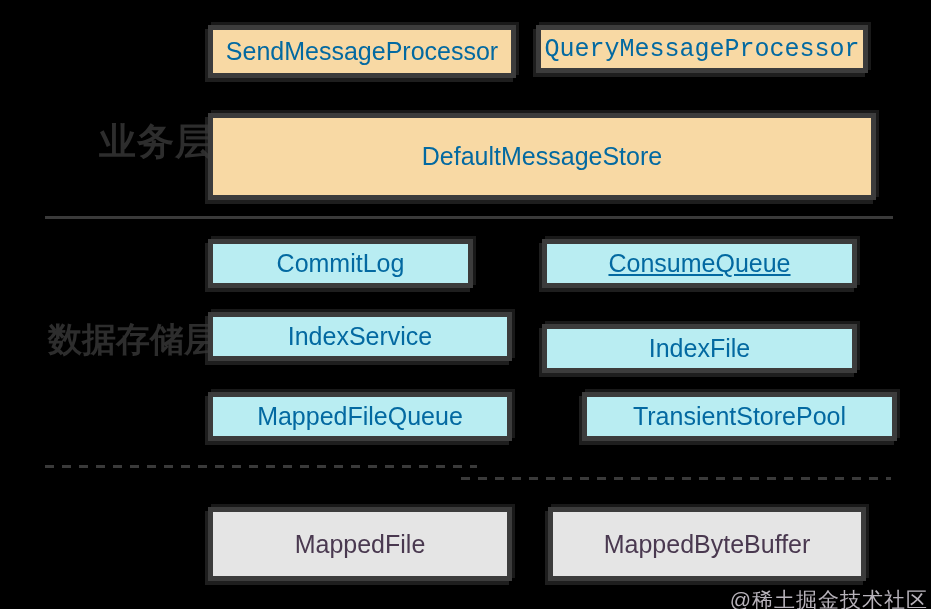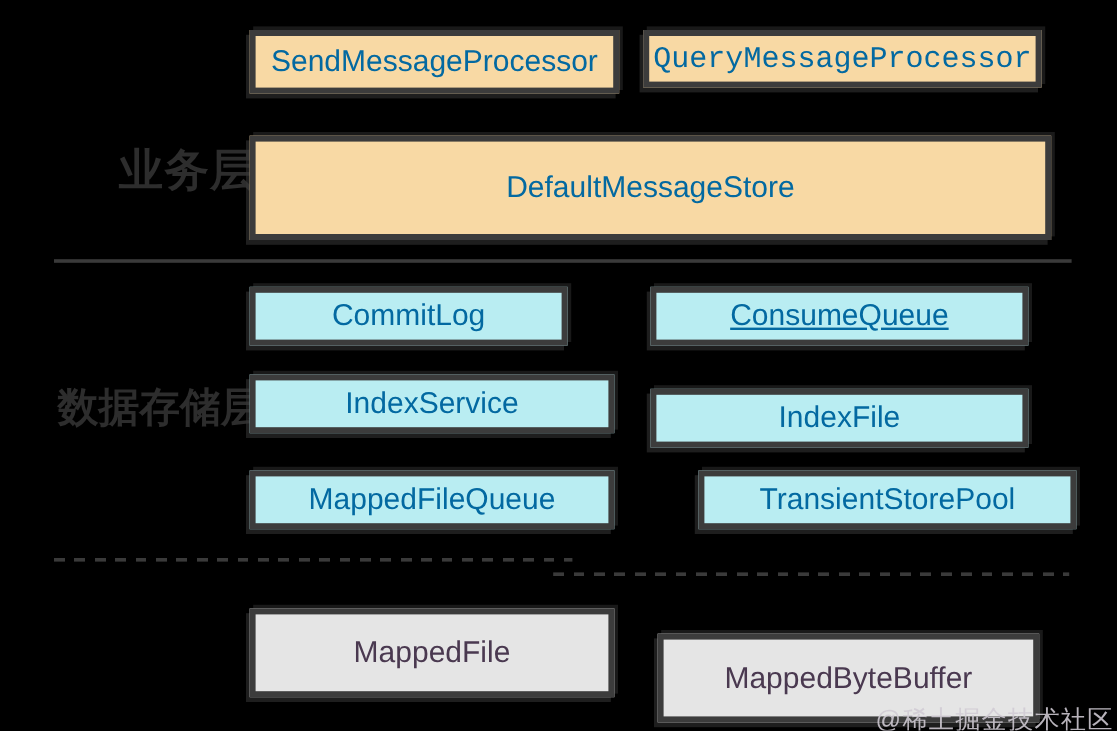--- a/index.html
+++ b/index.html
@@ -49,21 +49,21 @@
   .box-default   { left: 208px; top: 113px; width: 668px; height: 87px; }
 
   .box-commitlog { left: 208px; top: 239px; width: 265px; height: 49px; }
   .box-consume   { left: 542px; top: 239px; width: 315px; height: 49px; text-decoration: underline; }
   .box-idxsvc    { left: 208px; top: 312px; width: 304px; height: 49px; }
   .box-idxfile   { left: 542px; top: 312px; width: 315px; height: 49px; margin-top: 12px; }
   .box-mfq       { left: 208px; top: 392px; width: 304px; height: 49px; }
   .box-tsp       { left: 542px; top: 392px; width: 315px; height: 49px; margin-left: 40px; }
 
   .box-mfile     { left: 208px; top: 507px; width: 304px; height: 74px; }
-  .box-mbb       { left: 548px; top: 528px; width: 318px; height: 74px; }
+  .box-mbb       { left: 548px; top: 507px; width: 318px; height: 74px; }
 
   
   .divider-solid {
     position: absolute;
     left: 45px; top: 216px;
     width: 848px; height: 3px;
     background: #3a3a3a;
   }
   .divider-dash {
     position: absolute;

